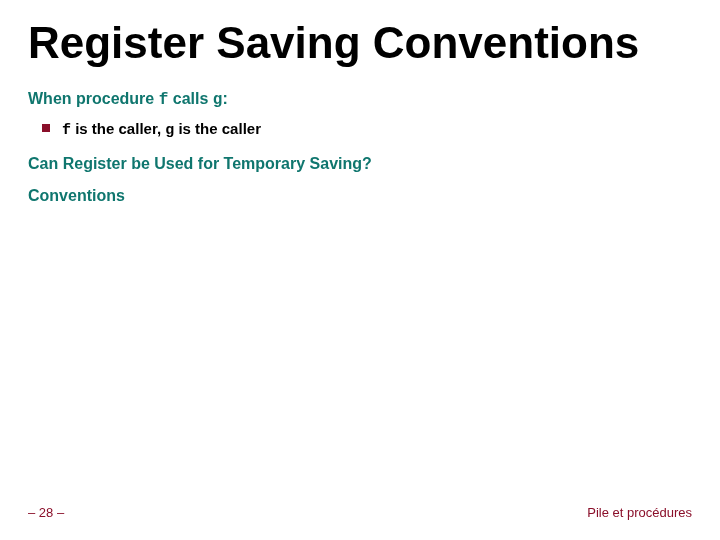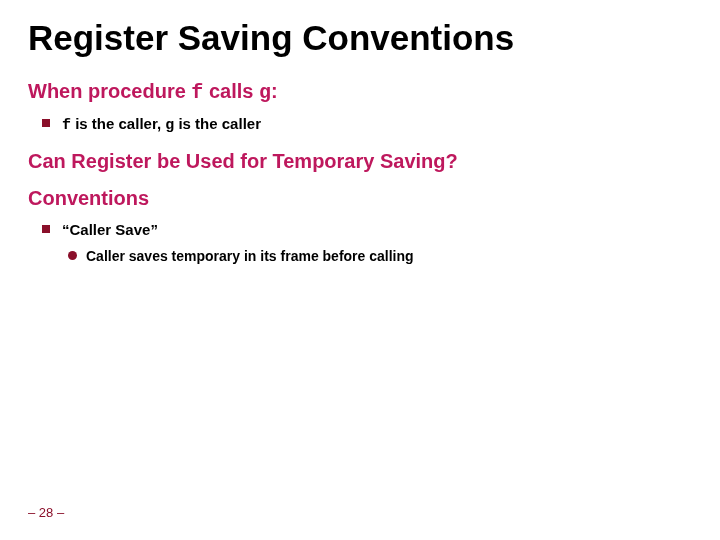--- a/index.html
+++ b/index.html
@@ -4,29 +4,29 @@
 <style>
   * { margin: 0; padding: 0; box-sizing: border-box; }
   html, body { width: 720px; height: 540px; }
   body {
     font-family: Arial, Helvetica, sans-serif;
     background: #ffffff;
     position: relative;
     padding: 18px 28px 0 28px;
   }
   .title {
-    font-size: 35px;
+    font-size: 44px;
     font-weight: bold;
     color: #000;
     margin-bottom: 22px;
   }
   .heading {
-    font-size: 20px;
+    font-size: 16px;
     font-weight: bold;
-    color: #be185d;
+    color: #0f766e;
     margin-top: 14px;
     margin-bottom: 10px;
   }
   .bullet-list { list-style: none; padding-left: 34px; }
   .bullet-item {
     position: relative;
     font-size: 15px;
     font-weight: bold;
     color: #000;
     margin-bottom: 6px;
@@ -86,23 +86,18 @@
   <li class="bullet-item">
     <span class="mono">f</span><span> is the </span><span class="italic">caller</span><span>, </span><span class="mono">g</span><span> is the </span><span class="italic">caller</span>
   </li>
 </ul>
 
 <div class="heading">Can Register be Used for Temporary Saving?</div>
 
 <div class="heading">Conventions</div>
 
 <ul class="bullet-list">
-  <li class="bullet-item">
-    <span>“Caller Save”</span>
-    <ul class="sub-list">
-      <li class="sub-item">Caller saves temporary in its frame before calling</li>
-    </ul>
-  </li>
 </ul>
 
 <div class="footer">
   <span>– 28 –</span>
+  <span>Pile et procédures</span>
 </div>
 
 </body></html>

